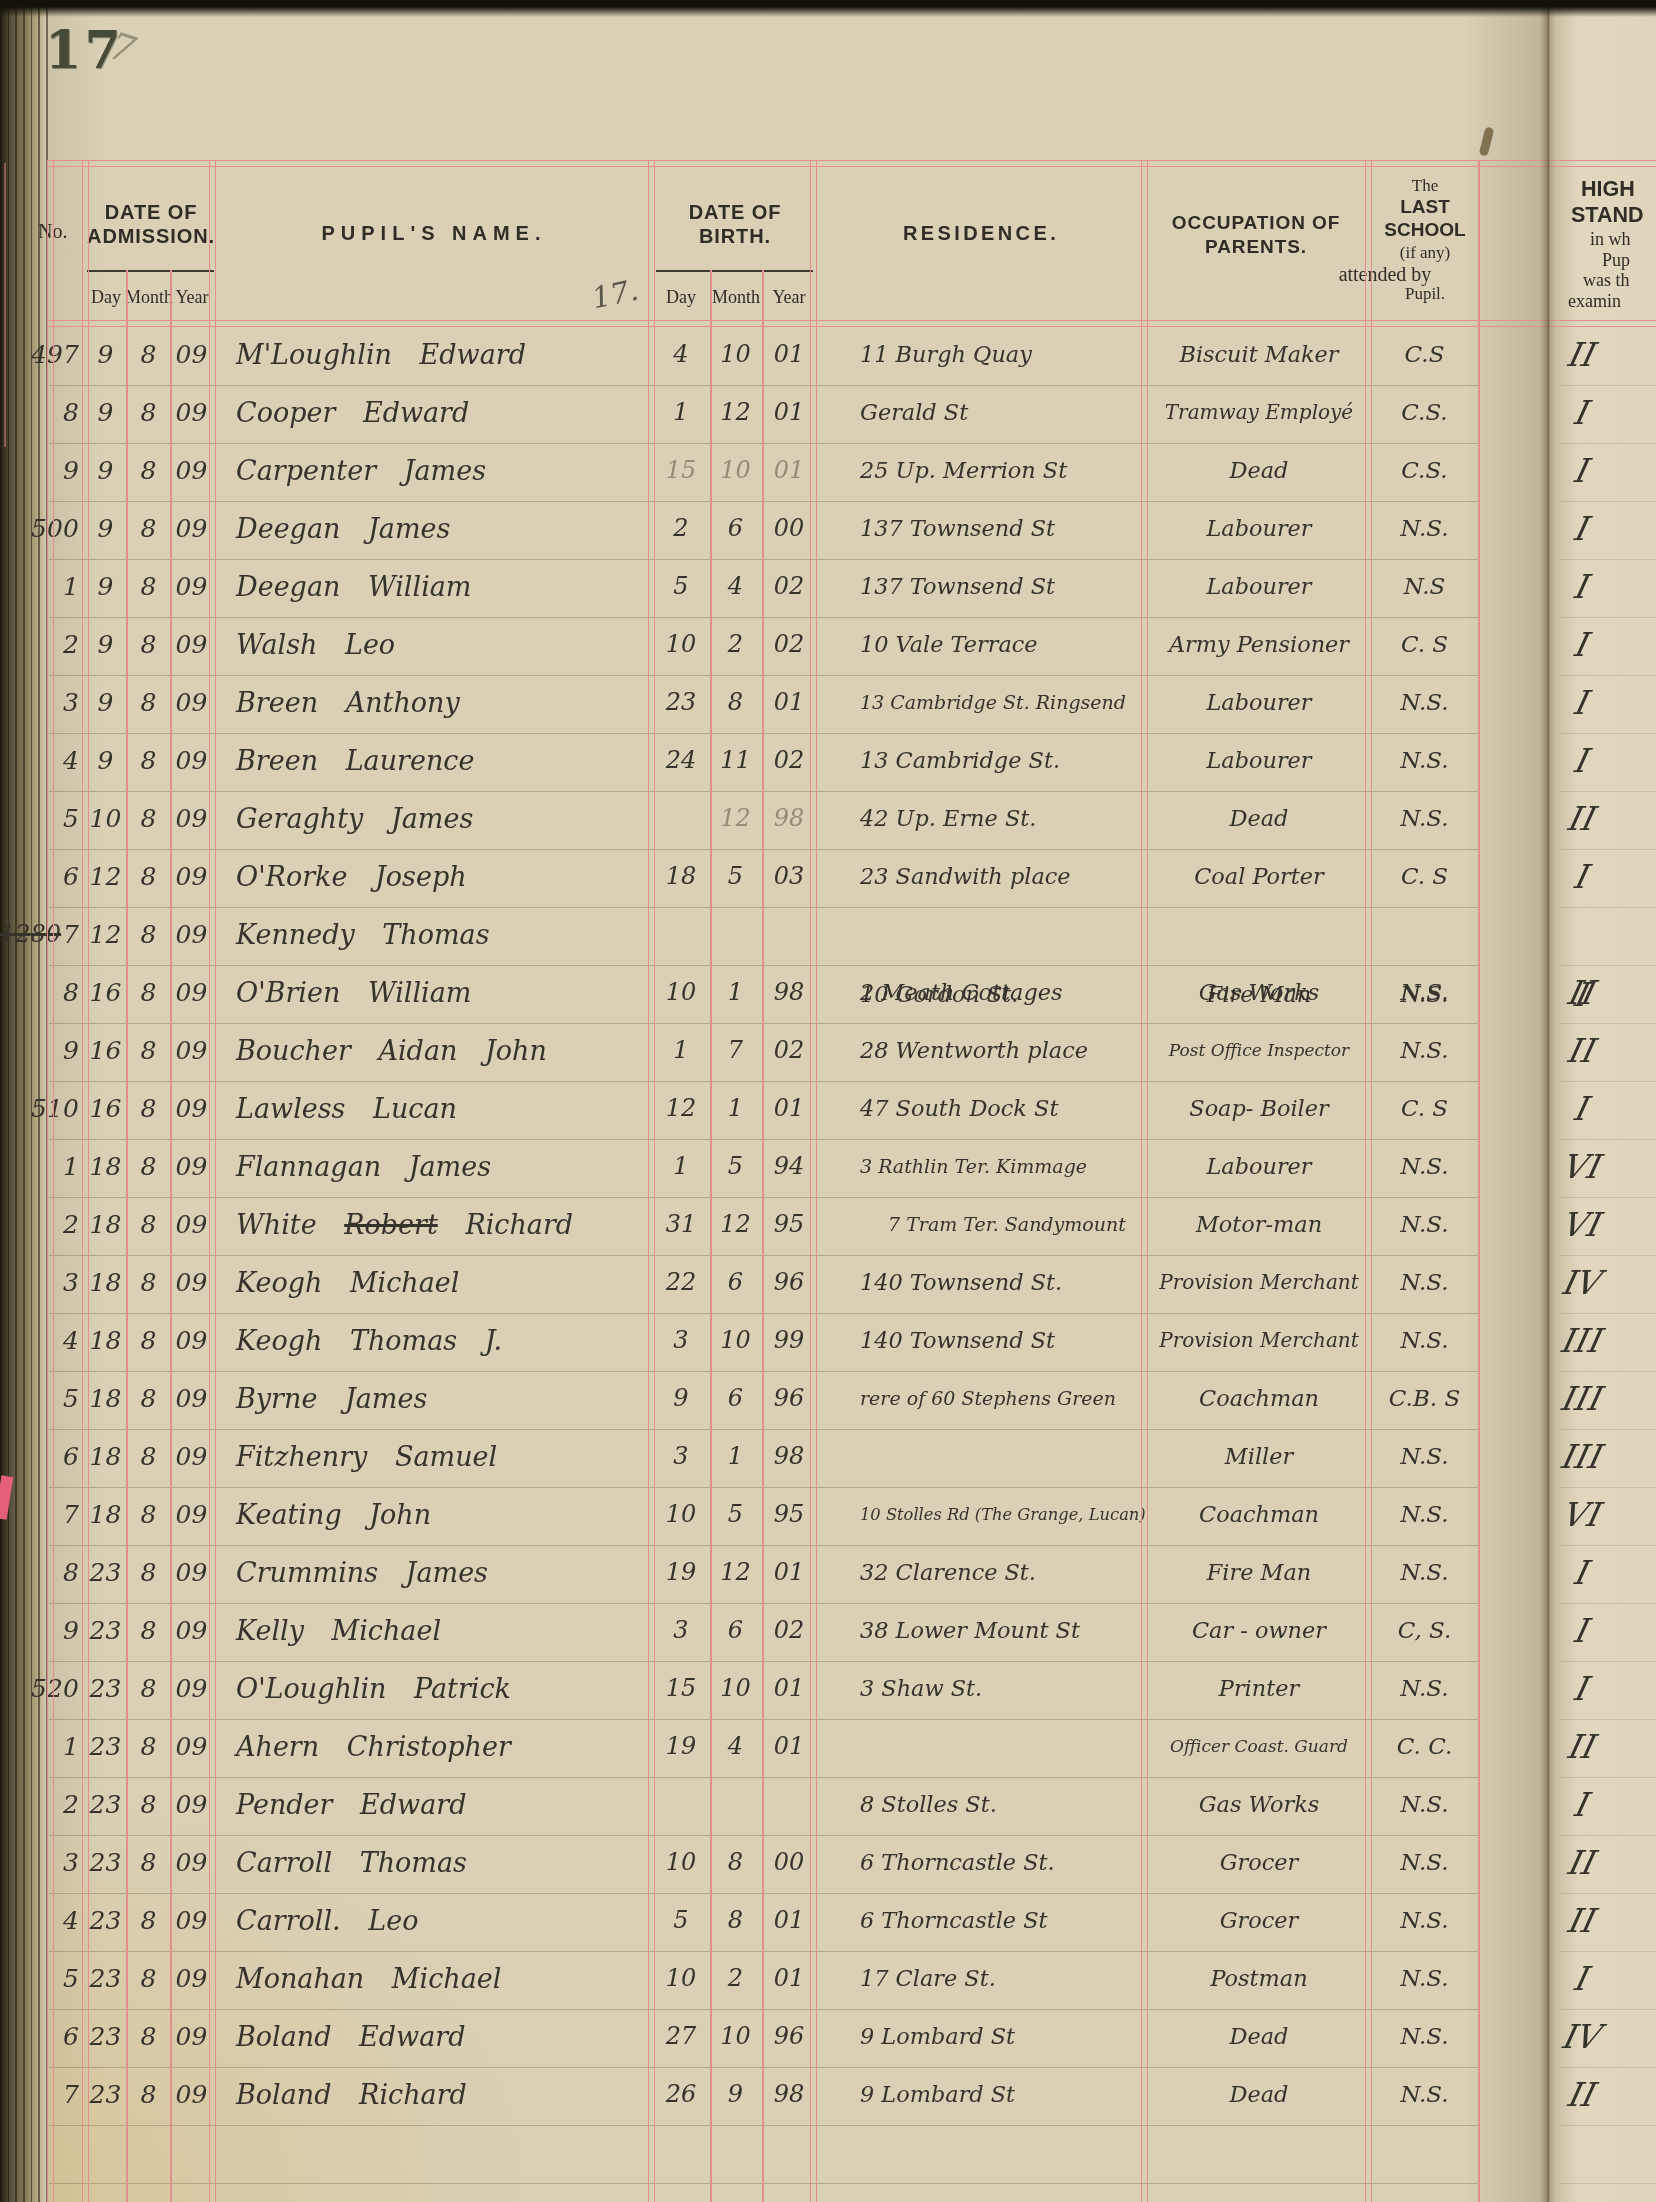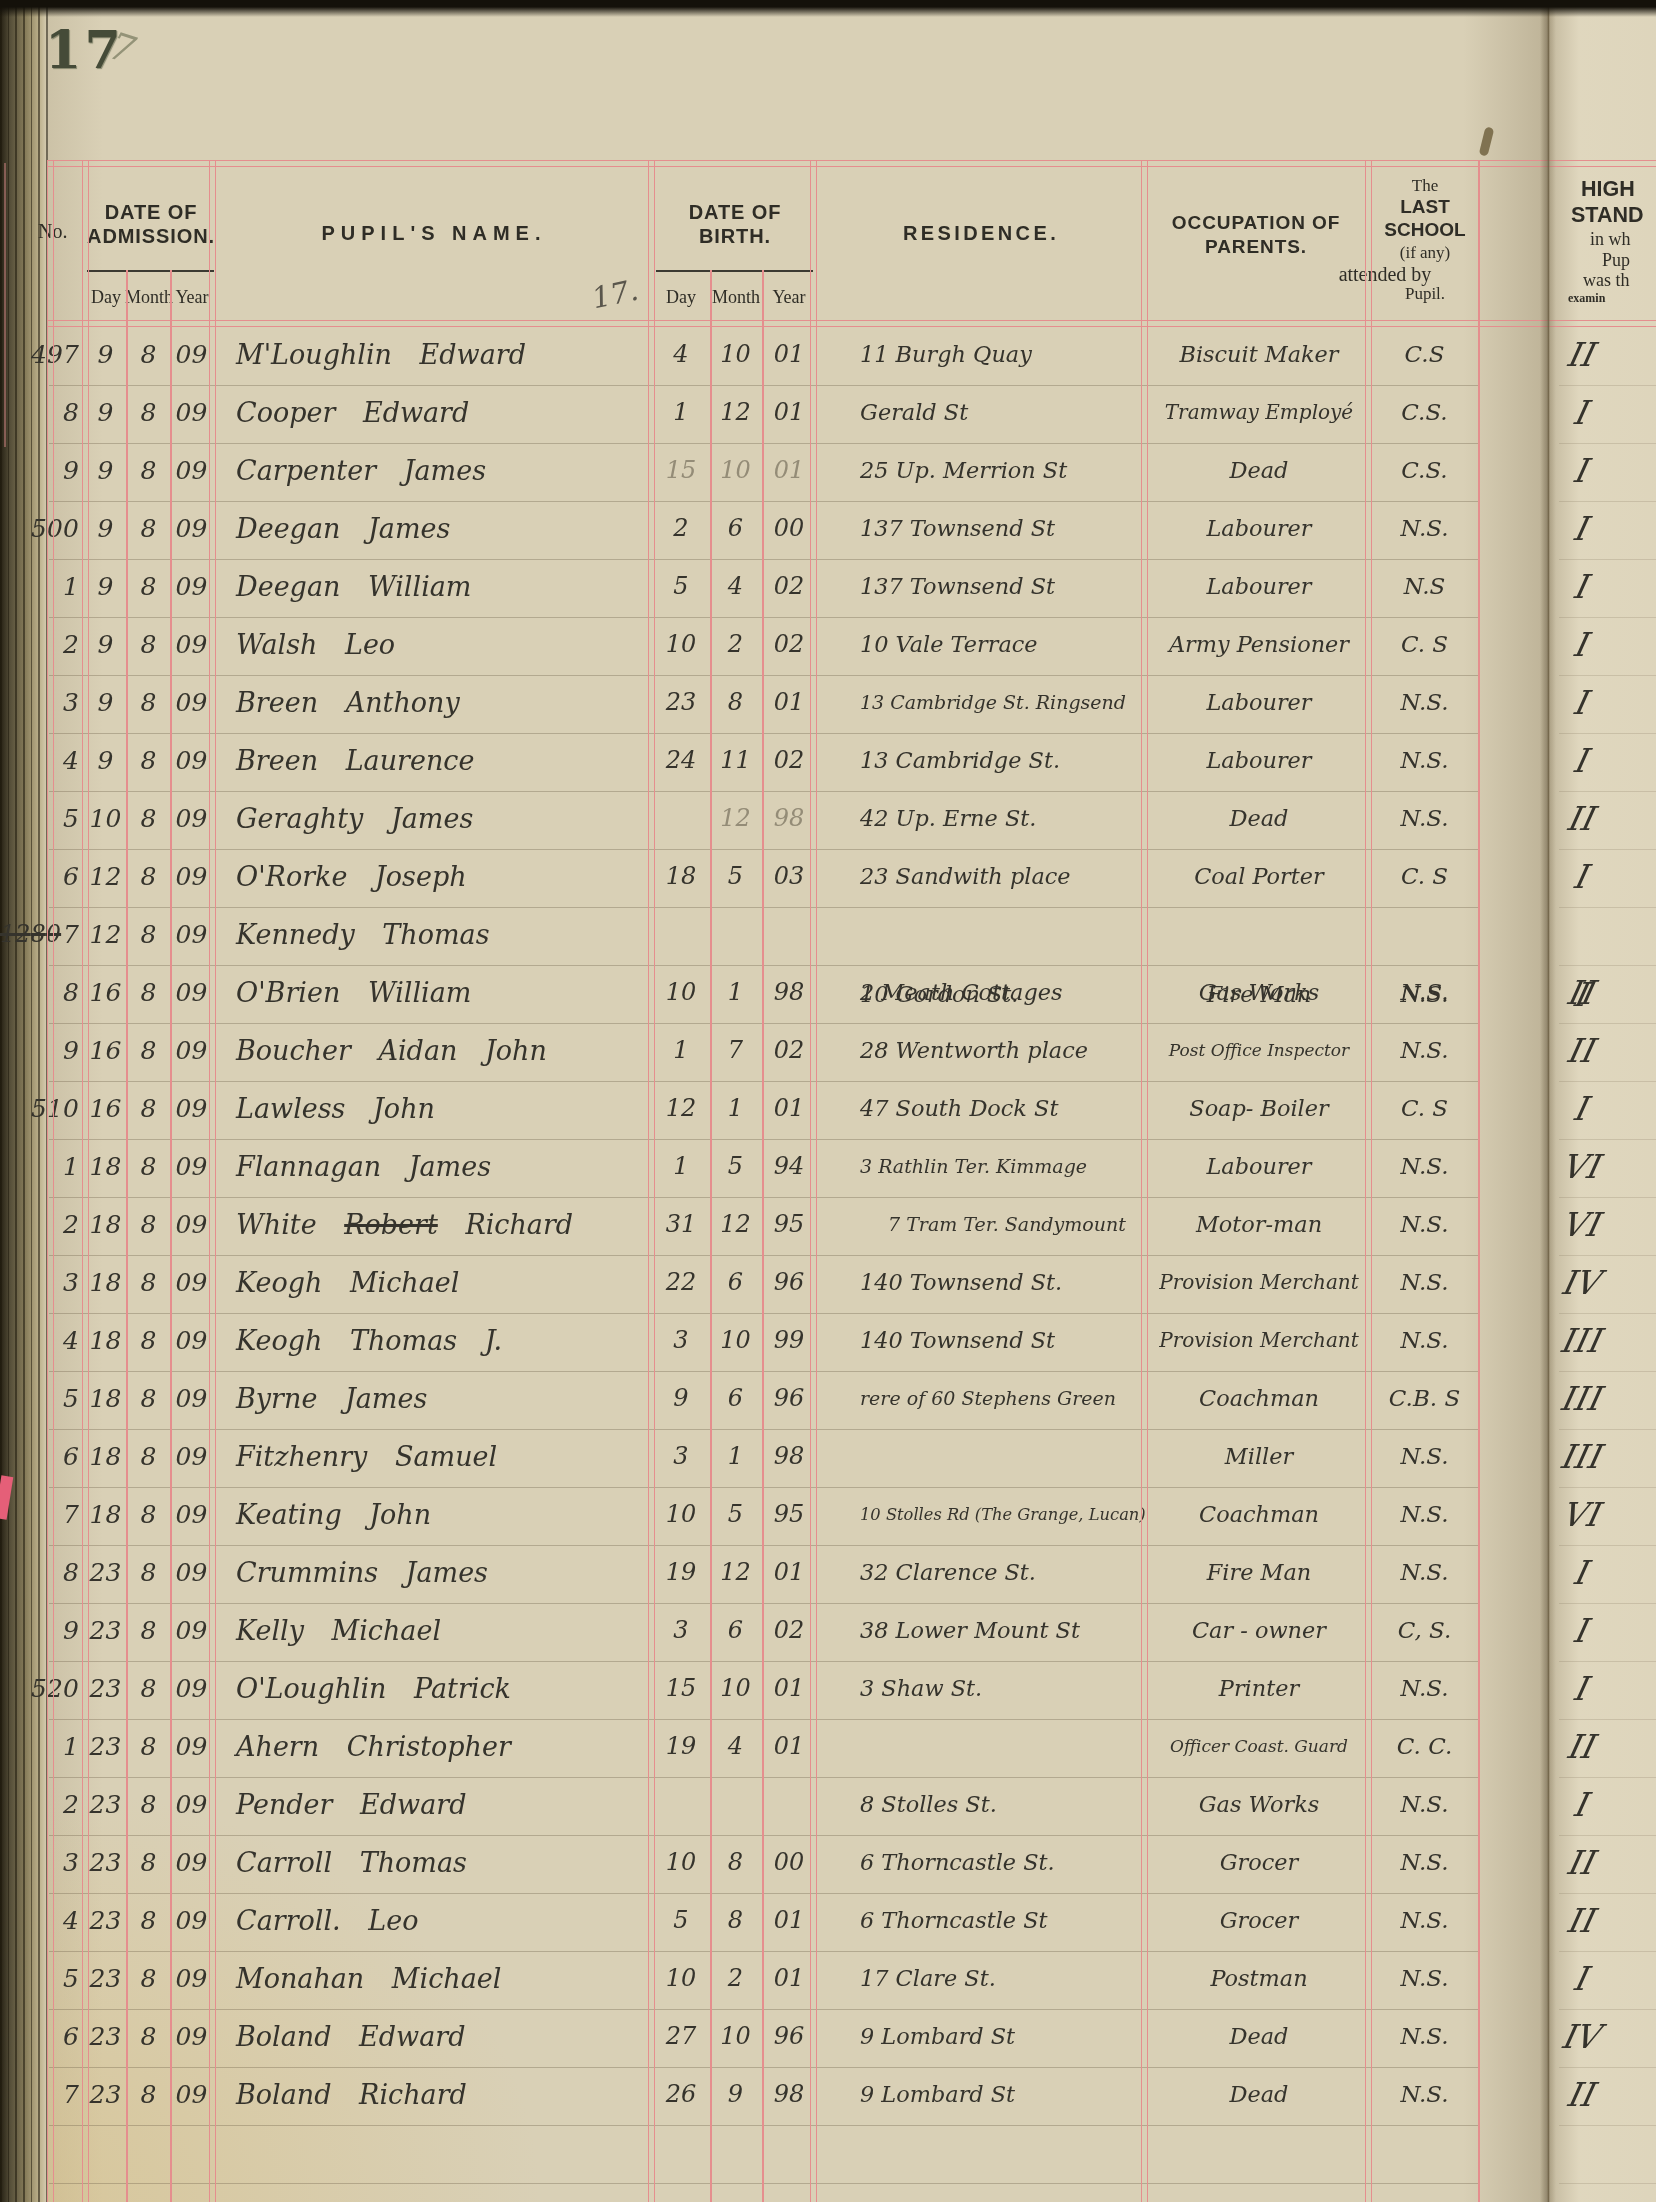--- a/index.html
+++ b/index.html
@@ -107,21 +107,21 @@
   <div class="ph sans ctr" style="left:1425px;top:219px;font-size:19px;">SCHOOL</div>
   <div class="ph ctr" style="left:1425px;top:243px;font-size:17px;">(if any)</div>
   <div class="ph ctr" style="left:1385px;top:263px;font-size:20px;">attended by</div>
   <div class="ph ctr" style="left:1425px;top:284px;font-size:17px;">Pupil.</div>
 
   <div class="ph sans" style="left:1581px;top:177px;font-size:21.5px;">HIGH</div>
   <div class="ph sans" style="left:1571px;top:203px;font-size:21.5px;">STAND</div>
   <div class="ph" style="left:1590px;top:229px;font-size:18px;">in wh</div>
   <div class="ph" style="left:1602px;top:250px;font-size:18px;">Pup</div>
   <div class="ph" style="left:1583px;top:270px;font-size:18px;">was th</div>
-  <div class="ph" style="left:1568px;top:291px;font-size:12px;font-weight:bold;">examin</div>
+  <div class="ph" style="left:1568px;top:291px;font-size:18px;">examin</div>
 
   <div id="rows">
       <div class="row" style="top: 327px;">
         <span class="c-no hw">497</span>
         <span class="c-aday hw">9</span>
         <span class="c-amon hw">8</span>
         <span class="c-ayr hw">09</span>
         <span class="c-name hw">M'Loughlin Edward</span>
         <span class="c-bday hw">4</span>
         <span class="c-bmon hw">10</span>
@@ -284,21 +284,21 @@
         <span class="c-res hw">28 Wentworth place</span>
         <span class="c-occ hw" style="font-size: 17px;">Post Office Inspector</span>
         <span class="c-sch hw">N.S.</span>
         <span class="c-std hw">II</span>
       </div>
       <div class="row" style="top: 1081px;">
         <span class="c-no hw">510</span>
         <span class="c-aday hw">16</span>
         <span class="c-amon hw">8</span>
         <span class="c-ayr hw">09</span>
-        <span class="c-name hw">Lawless John</span>
+        <span class="c-name hw">Lawless Lucan</span>
         <span class="c-bday hw">12</span>
         <span class="c-bmon hw">1</span>
         <span class="c-byr hw">01</span>
         <span class="c-res hw">47 South Dock St</span>
         <span class="c-occ hw">Soap- Boiler</span>
         <span class="c-sch hw">C. S</span>
         <span class="c-std hw">I</span>
       </div>
       <div class="row" style="top: 1139px;">
         <span class="c-no hw">1</span>

